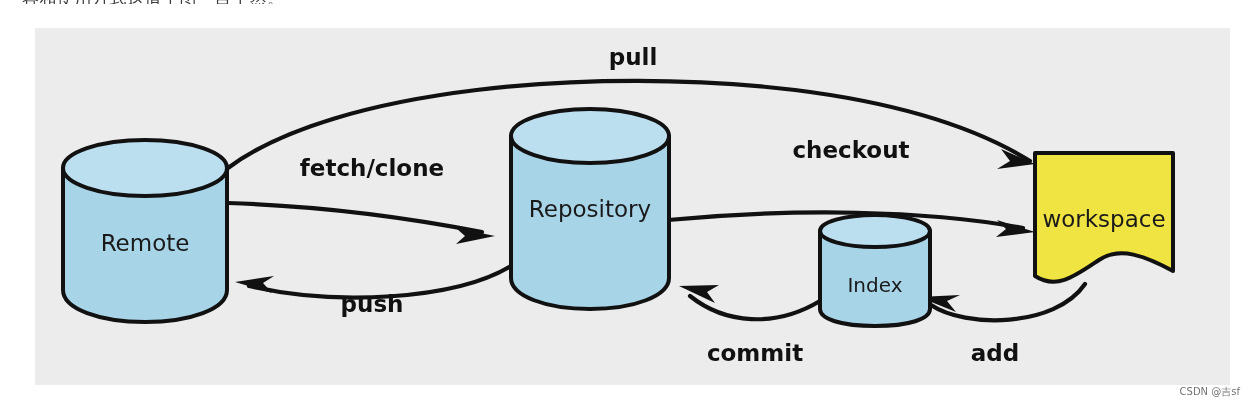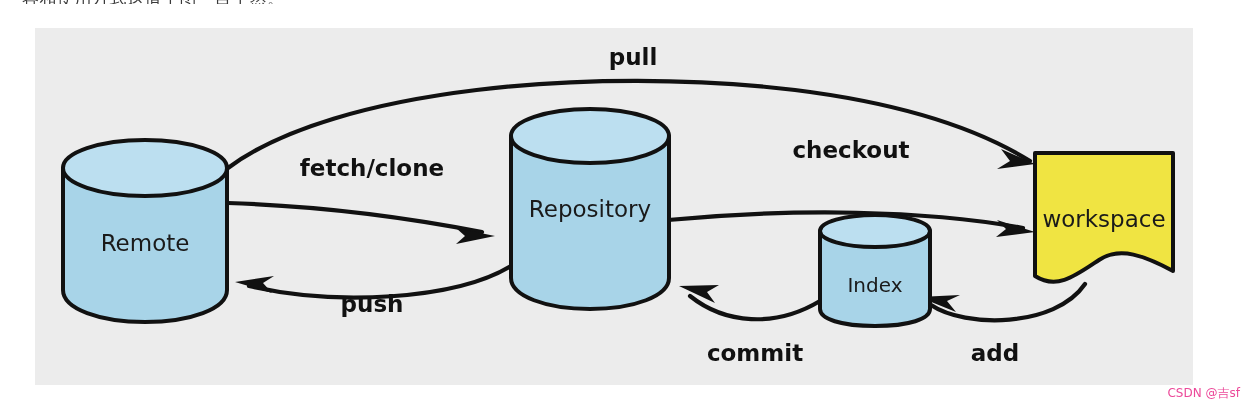--- a/index.html
+++ b/index.html
@@ -33,20 +33,21 @@
     height: 16px;
     line-height: 20px;
   }
   #diagram-panel {
     position: absolute;
     left: 35px;
     top: 28px;
     width: 1158px;
     height: 357px;
     background: #ececec;
+    padding-left: 37px;
   }
   #diagram-svg {
     position: absolute;
     left: 0; top: 0;
     width: 1158px;
     height: 357px;
     display: block;
   }
   .node-label {
     font-family: "DejaVu Sans", "Liberation Sans", sans-serif;
@@ -81,22 +82,22 @@
     stroke-width: 4.2;
     stroke-linecap: round;
   }
   .arrow-head {
     fill: #111111;
   }
   .watermark {
     position: absolute;
     right: 8px;
     top: 385px;
-    font-size: 12px;
-    color: #ec4899;
+    font-size: 10px;
+    color: #737373;
     font-family: "DejaVu Sans", "Liberation Sans", sans-serif;
     white-space: nowrap;
   }
 </style>
 </head>
 <body>
 
 <div id="page">
 
   <div class="top-text">容和使用方式这值个图一目了然。</div>

